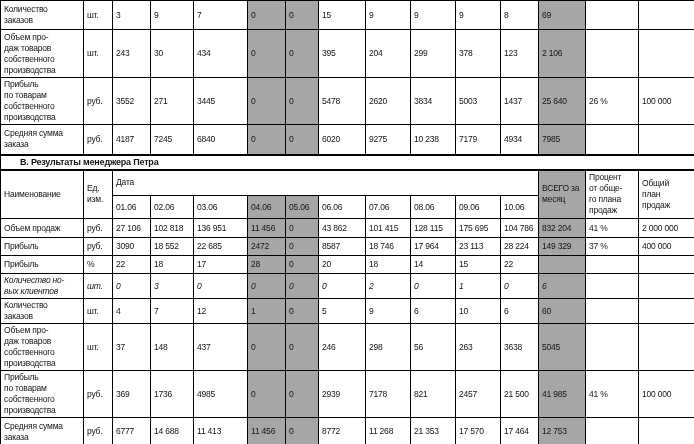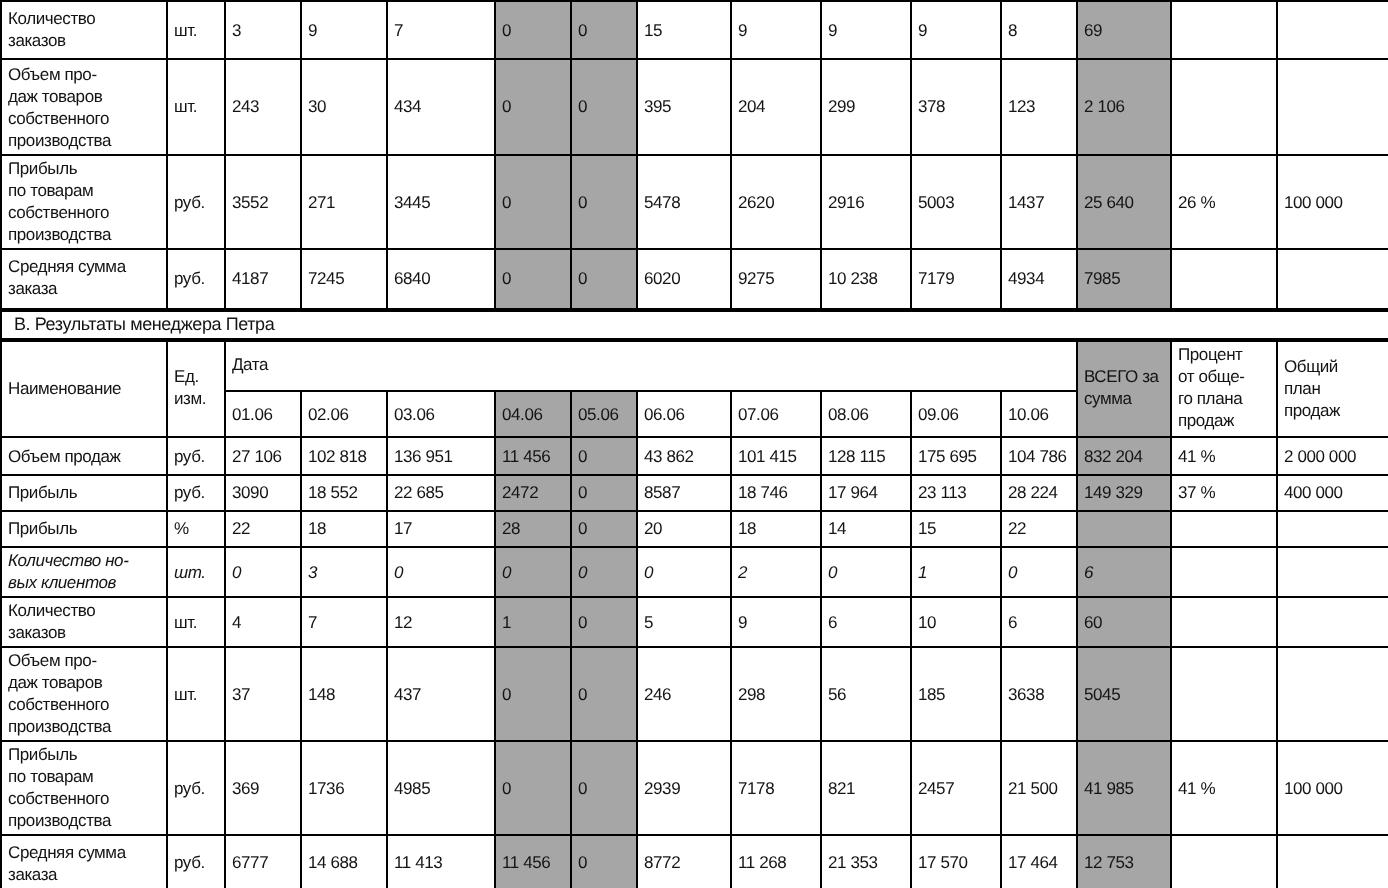--- a/index.html
+++ b/index.html
@@ -26,23 +26,23 @@
   }
   td.lbl   { font-weight: 700; border-radius: 10px; }
   td.unit  { font-weight: 700; }
   td.hdr   { font-weight: 700; }
   td.shade { background: #a6a6a6; }
   td.right { text-align: right; }
   td.total { font-weight: 700; margin-top: 20px; }
   tr.section-row td {
     border-top: 2px solid #000000;
     border-bottom: 2px solid #000000;
-    font-weight: 400;
+    font-weight: 700;
     font-size: 9px;
-    padding-left: 6px;
+    padding-left: 19px;
   }
   td.thickb { border-bottom: 2px solid #000000; }
   tr.last-row td { border-bottom: 2px solid #000000; }
 </style>
 </head>
 <body>
 
 <table class="results">
   <colgroup>
     <col style="width:83px">
@@ -106,21 +106,21 @@
 собственного
 производства</td>
         <td class="unit">руб.</td>
         <td>3552</td>
         <td>271</td>
         <td>3445</td>
         <td class="shade right">0</td>
         <td class="shade right">0</td>
         <td>5478</td>
         <td>2620</td>
-        <td>2916</td>
+        <td>3834</td>
         <td>5003</td>
         <td>1437</td>
         <td class="shade total">25 640</td>
         <td>26 %</td>
         <td>100 000</td>
       </tr>
       <tr style="height: 30px;">
         <td class="lbl">Средняя сумма
 заказа</td>
         <td class="unit">руб.</td>
@@ -140,21 +140,21 @@
       </tr>
       <tr class="section-row" style="height: 15px;">
         <td colspan="15">В. Результаты менеджера Петра</td>
       </tr>
       <tr style="height: 26px;">
         <td class="hdr thickb" rowspan="2">Наименование</td>
         <td class="hdr thickb" rowspan="2">Ед.
 изм.</td>
         <td class="hdr" colspan="10">Дата</td>
         <td class="hdr shade thickb" rowspan="2">ВСЕГО за
-сумма</td>
+месяц</td>
         <td class="hdr thickb" rowspan="2">Процент
 от обще-
 го плана
 продаж</td>
         <td class="hdr thickb" rowspan="2">Общий
 план
 продаж</td>
       </tr>
       <tr style="height: 23px;">
         <td class="hdr thickb">01.06</td>
@@ -262,21 +262,21 @@
 производства</td>
         <td class="unit">шт.</td>
         <td>37</td>
         <td>148</td>
         <td>437</td>
         <td class="shade right">0</td>
         <td class="shade right">0</td>
         <td>246</td>
         <td>298</td>
         <td>56</td>
-        <td>185</td>
+        <td>263</td>
         <td>3638</td>
         <td class="shade total">5045</td>
         <td></td>
         <td></td>
       </tr>
       <tr style="height: 46px;">
         <td class="lbl">Прибыль
 по товарам
 собственного
 производства</td>

